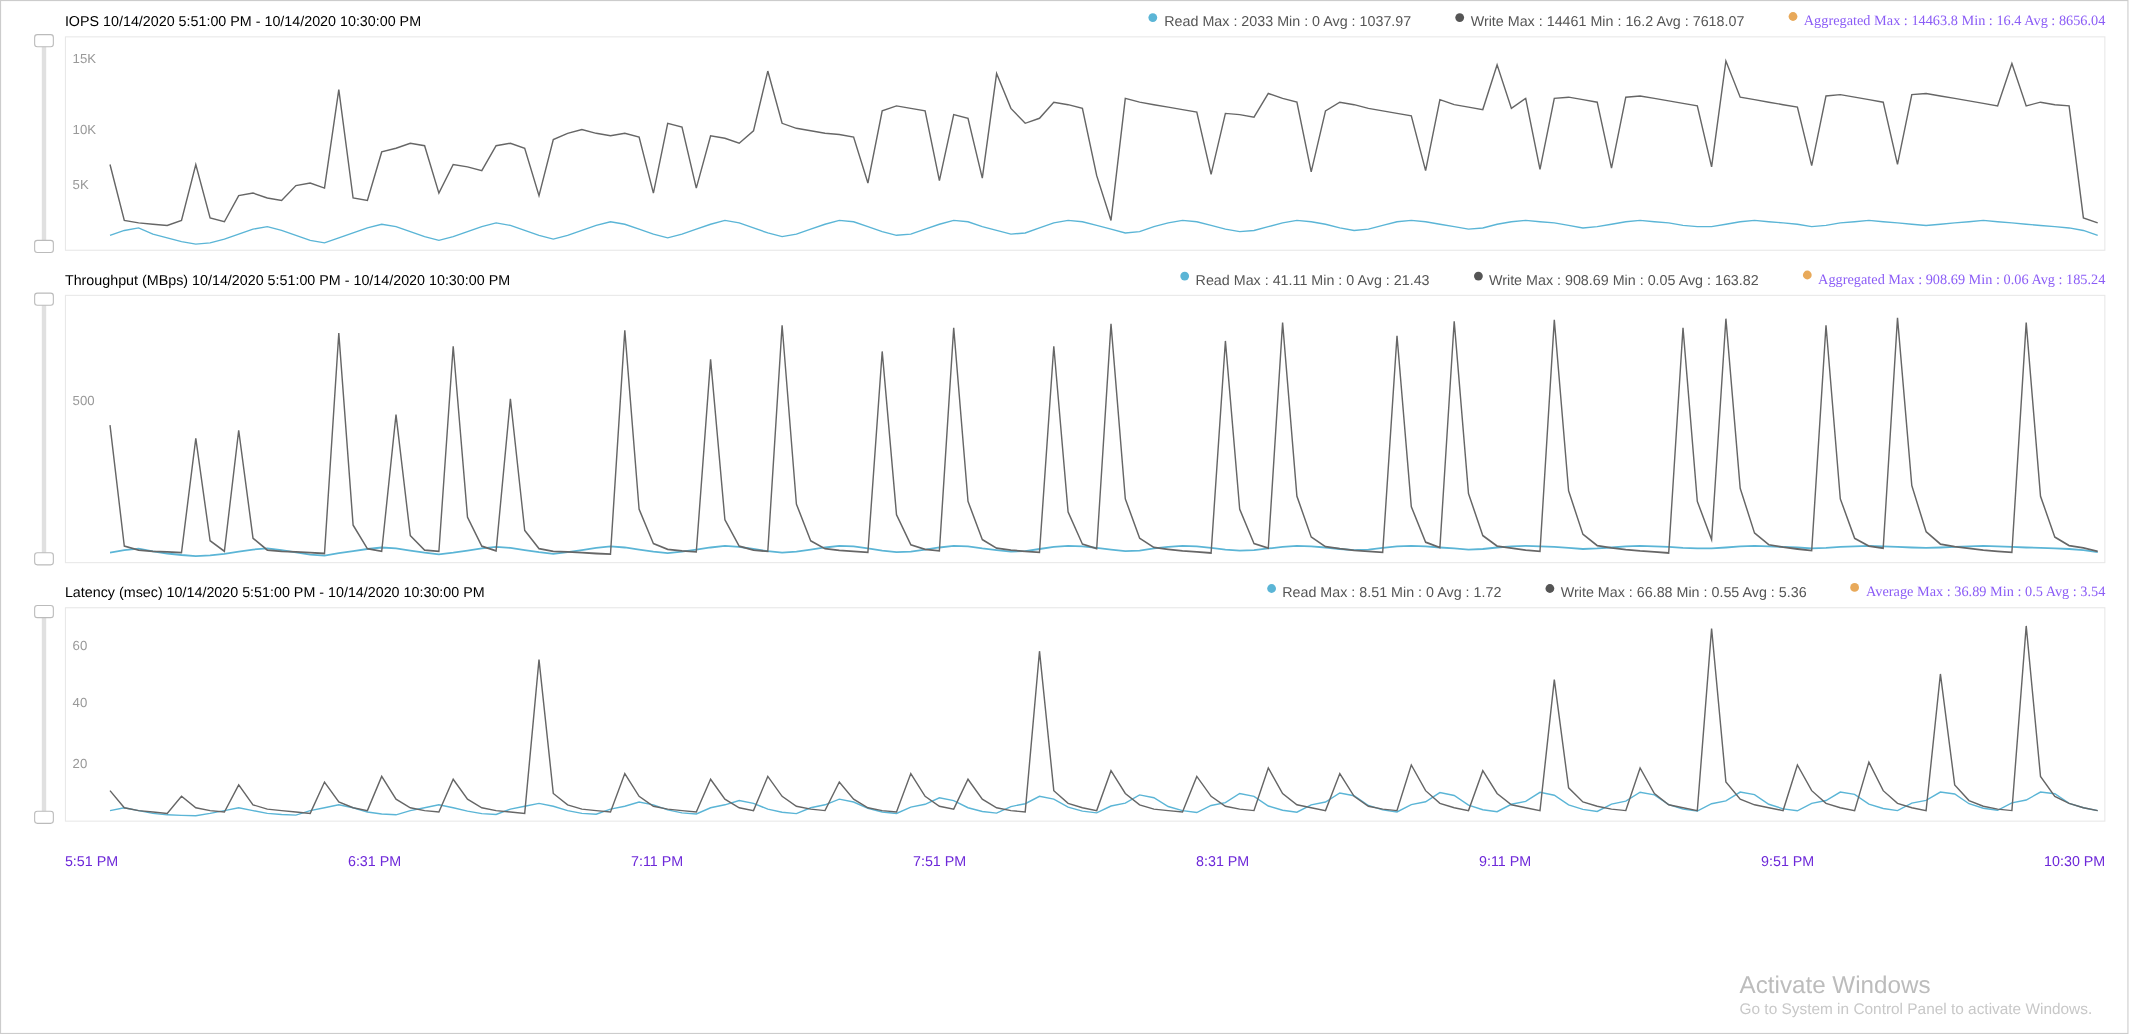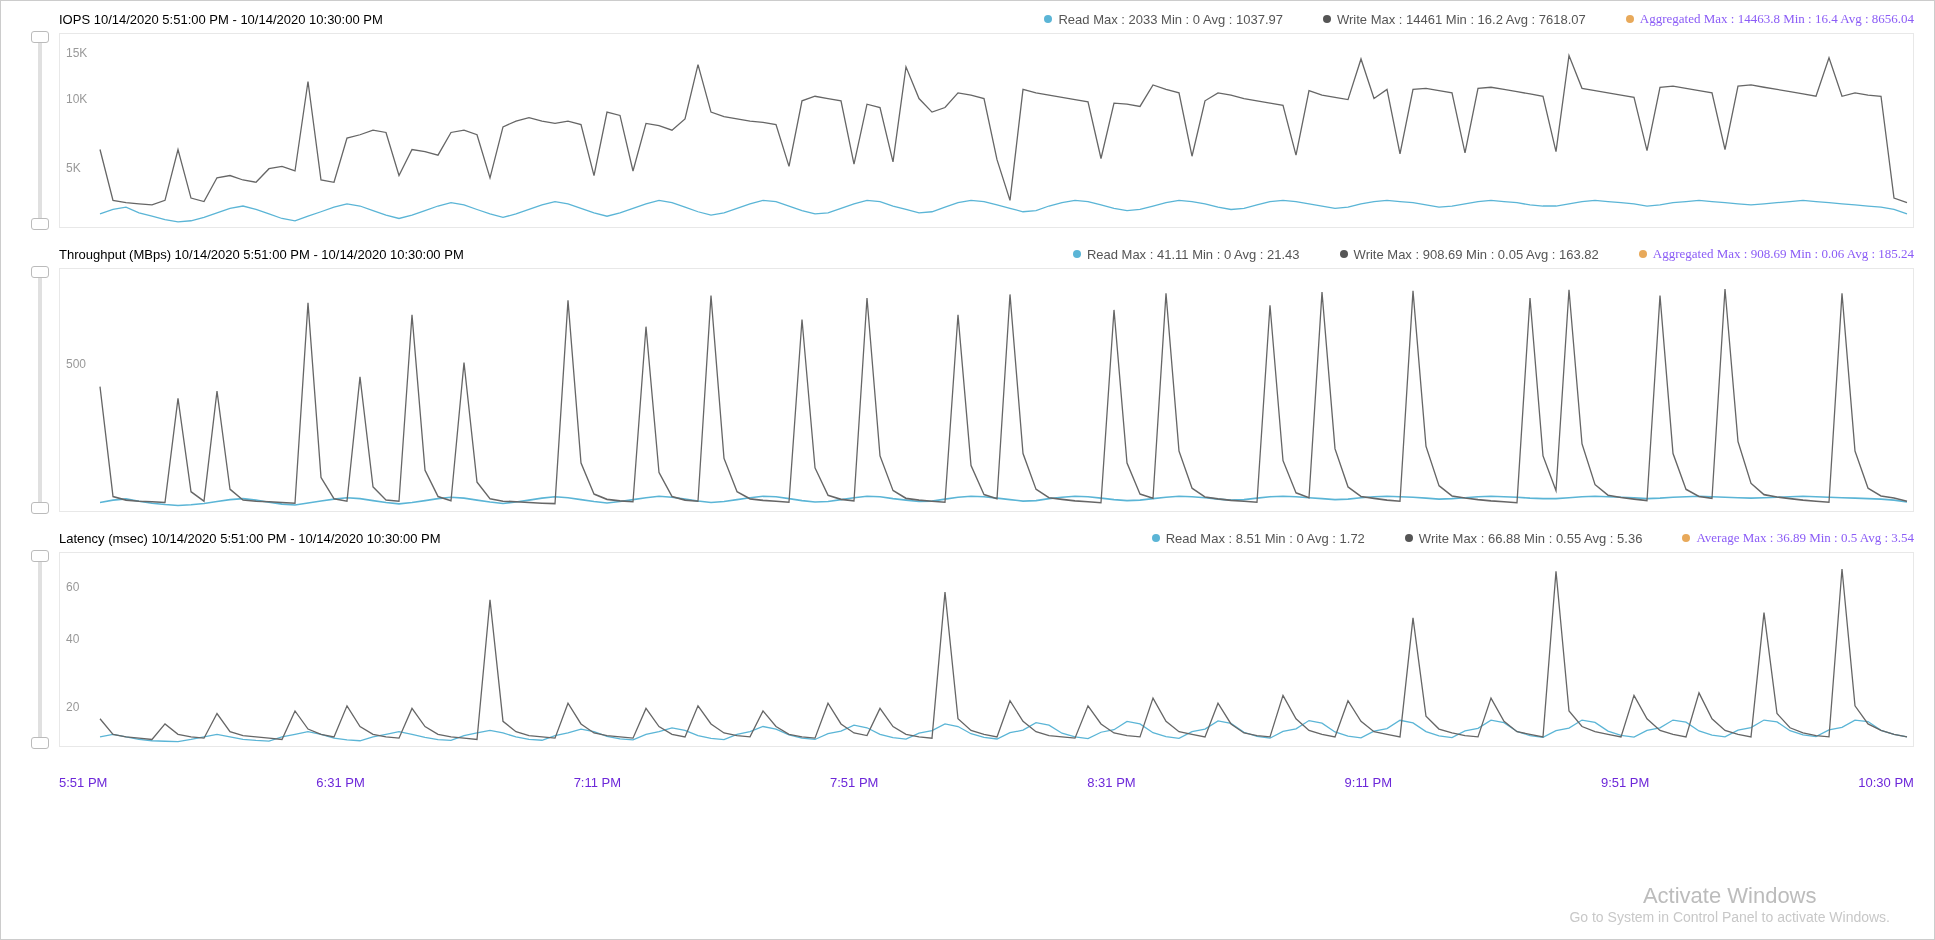--- a/index.html
+++ b/index.html
@@ -32,21 +32,20 @@
     flex: 0 0 auto;
   }
   .legend-group {
     display: flex;
     gap: 40px;
     margin-left: auto;
     align-items: center;
   }
   .legend-item {
     display: flex;
-    align-items: center;
     gap: 6px;
     color: #555;
     font-size: 13px;
   }
   .legend-item.dim { color: #8b5cf6; font-family: Liberation Serif, serif; }
   .dot {
     width: 8px; height: 8px; border-radius: 50%;
     display: inline-block;
   }
   .dot.read { background: #5bb5d6; }
@@ -103,25 +102,25 @@
   .xaxis {
     display: flex;
     justify-content: space-between;
     padding: 10px 0 0 48px;
     color: #6d28d9;
     font-size: 13px;
   }
   .xaxis span { white-space: nowrap; }
   .watermark {
     position: absolute;
-    right: 44px;
+    right: 32px;
     bottom: 14px;
     color: #c8c8c8;
     font-size: 14px;
-    text-align: center;
+    text-align: left;
     pointer-events: none;
     margin-top: 24px;
   }
   .watermark .t1 { font-size: 22px; color: #bcbcbc; }
 </style>
 </head>
 <body>
 
 <div class="panel">
   <div class="panel-header">
@@ -143,21 +142,21 @@
   </div>
   <div class="chart-row" style="height:195px">
     <div class="slider-col">
       <div class="slider-track">
         <div class="slider-thumb top"></div>
         <div class="slider-thumb bottom"></div>
       </div>
     </div>
     <div class="chart-box" id="chart-iops">
         <div class="ytick" style="top: 133.812px;">5K</div>
-        <div class="ytick" style="top: 65px;">10K</div>
+        <div class="ytick" style="top: 84px;">10K</div>
         <div class="ytick" style="top: 19.4375px;">15K</div>
         <svg class="lines" viewBox="0 0 1853 195" preserveAspectRatio="none">
           <path d="M40.0 181.8 L53.0 177.3 L66.0 175.0 L79.0 180.7 L92.0 184.1 L105.0 187.6 L118.0 189.9 L131.0 188.7 L144.0 185.3 L157.0 180.7 L170.0 176.1 L183.0 173.8 L196.0 177.3 L209.0 181.8 L222.0 186.4 L235.0 188.7 L248.0 184.1 L261.0 179.6 L274.0 175.0 L287.0 171.6 L300.0 173.8 L313.0 178.4 L326.0 183.0 L339.0 186.4 L352.0 183.0 L365.0 178.4 L378.0 173.8 L391.0 170.4 L404.0 172.7 L417.0 177.3 L430.0 181.8 L443.0 185.3 L456.0 181.8 L469.0 177.3 L482.0 172.7 L495.0 169.3 L508.0 171.6 L521.0 176.1 L534.0 180.7 L547.0 184.1 L560.0 180.7 L573.0 176.1 L586.0 171.6 L599.0 168.1 L612.0 170.4 L625.0 175.0 L638.0 179.6 L651.0 183.0 L664.0 180.7 L677.0 176.1 L690.0 171.6 L703.0 168.1 L716.0 169.3 L729.0 173.8 L742.0 178.4 L755.0 181.8 L768.0 180.7 L781.0 176.1 L794.0 171.6 L807.0 168.1 L820.0 169.3 L833.0 173.8 L846.0 177.3 L859.0 180.7 L872.0 179.6 L885.0 175.0 L898.0 170.4 L911.0 168.1 L924.0 169.3 L937.0 172.7 L950.0 176.1 L963.0 179.6 L976.0 178.4 L989.0 173.8 L1002.0 170.4 L1015.0 168.1 L1028.0 169.3 L1041.0 172.7 L1054.0 176.1 L1067.0 178.4 L1080.0 177.3 L1093.0 173.8 L1106.0 170.4 L1119.0 168.1 L1132.0 169.3 L1145.0 171.6 L1158.0 175.0 L1171.0 177.3 L1184.0 176.1 L1197.0 172.7 L1210.0 169.3 L1223.0 168.1 L1236.0 169.3 L1249.0 171.6 L1262.0 173.8 L1275.0 176.1 L1288.0 175.0 L1301.0 171.6 L1314.0 169.3 L1327.0 168.1 L1340.0 169.3 L1353.0 170.4 L1366.0 172.7 L1379.0 175.0 L1392.0 173.8 L1405.0 171.6 L1418.0 169.3 L1431.0 168.1 L1444.0 169.3 L1457.0 170.4 L1470.0 172.7 L1483.0 173.8 L1496.0 173.8 L1509.0 171.6 L1522.0 169.3 L1535.0 168.1 L1548.0 169.3 L1561.0 170.4 L1574.0 171.6 L1587.0 173.8 L1600.0 172.7 L1613.0 170.4 L1626.0 169.3 L1639.0 168.1 L1652.0 169.3 L1665.0 170.4 L1678.0 171.6 L1691.0 172.7 L1704.0 171.6 L1717.0 170.4 L1730.0 169.3 L1743.0 168.1 L1756.0 169.3 L1769.0 170.4 L1782.0 171.6 L1795.0 172.7 L1808.0 173.8 L1821.0 175.0 L1834.0 177.3 L1847.0 181.8 " fill="none" stroke="#5bb5d6" stroke-width="1.3"></path>
           <path d="M40.0 116.7 L53.0 168.1 L66.0 170.4 L79.0 171.6 L92.0 172.7 L105.0 168.1 L118.0 116.7 L131.0 165.8 L144.0 169.3 L157.0 145.3 L170.0 143.0 L183.0 147.5 L196.0 149.8 L209.0 136.1 L222.0 133.8 L235.0 138.4 L248.0 48.0 L261.0 147.5 L274.0 149.8 L287.0 105.2 L300.0 101.8 L313.0 97.2 L326.0 99.5 L339.0 143.0 L352.0 116.7 L365.0 118.9 L378.0 122.4 L391.0 99.5 L404.0 97.2 L417.0 101.8 L430.0 145.3 L443.0 93.8 L456.0 88.1 L469.0 84.6 L482.0 88.1 L495.0 90.3 L508.0 88.1 L521.0 91.5 L534.0 143.0 L547.0 78.9 L560.0 82.3 L573.0 138.4 L586.0 90.3 L599.0 92.6 L612.0 97.2 L625.0 85.8 L638.0 30.9 L651.0 78.9 L664.0 83.5 L677.0 85.8 L690.0 88.1 L703.0 89.2 L716.0 91.5 L729.0 133.8 L742.0 67.5 L755.0 62.9 L768.0 65.2 L781.0 67.5 L794.0 131.5 L807.0 70.9 L820.0 74.3 L833.0 129.2 L846.0 33.2 L859.0 65.2 L872.0 78.9 L885.0 74.3 L898.0 59.5 L911.0 61.8 L924.0 65.2 L937.0 127.0 L950.0 168.1 L963.0 56.0 L976.0 59.5 L989.0 61.8 L1002.0 64.0 L1015.0 66.3 L1028.0 68.6 L1041.0 125.8 L1054.0 69.8 L1067.0 70.9 L1080.0 73.2 L1093.0 51.5 L1106.0 56.0 L1119.0 59.5 L1132.0 123.5 L1145.0 67.5 L1158.0 59.5 L1171.0 61.8 L1184.0 65.2 L1197.0 67.5 L1210.0 69.8 L1223.0 72.0 L1236.0 122.4 L1249.0 57.2 L1262.0 61.8 L1275.0 64.0 L1288.0 66.3 L1301.0 25.2 L1314.0 65.2 L1327.0 56.0 L1340.0 121.2 L1353.0 56.0 L1366.0 54.9 L1379.0 57.2 L1392.0 59.5 L1405.0 120.1 L1418.0 54.9 L1431.0 53.8 L1444.0 56.0 L1457.0 58.3 L1470.0 60.6 L1483.0 62.9 L1496.0 118.9 L1509.0 21.7 L1522.0 54.9 L1535.0 57.2 L1548.0 59.5 L1561.0 61.8 L1574.0 64.0 L1587.0 117.8 L1600.0 53.8 L1613.0 52.6 L1626.0 54.9 L1639.0 57.2 L1652.0 59.5 L1665.0 116.7 L1678.0 52.6 L1691.0 51.5 L1704.0 53.8 L1717.0 56.0 L1730.0 58.3 L1743.0 60.6 L1756.0 62.9 L1769.0 24.0 L1782.0 62.9 L1795.0 59.5 L1808.0 61.8 L1821.0 62.9 L1834.0 165.8 L1847.0 170.4 " fill="none" stroke="#666666" stroke-width="1.3"></path>
         </svg>
       </div>
   </div>
 </div>
 
 <div class="panel">
@@ -214,21 +213,21 @@
     </div>
   </div>
   <div class="chart-row" style="height:195px">
     <div class="slider-col">
       <div class="slider-track">
         <div class="slider-thumb top"></div>
         <div class="slider-thumb bottom"></div>
       </div>
     </div>
     <div class="chart-box" id="chart-latency">
-        <div class="ytick" style="top: 154px;">20</div>
+        <div class="ytick" style="top: 141px;">20</div>
         <div class="ytick" style="top: 86.4286px;">40</div>
         <div class="ytick" style="top: 34.1429px;">60</div>
         <svg class="lines" viewBox="0 0 1853 195" preserveAspectRatio="none">
           <path d="M40.0 185.8 L53.0 183.2 L66.0 185.8 L79.0 188.4 L92.0 189.7 L105.0 190.2 L118.0 190.5 L131.0 188.4 L144.0 185.8 L157.0 183.2 L170.0 185.8 L183.0 188.4 L196.0 189.4 L209.0 190.0 L222.0 185.8 L235.0 183.2 L248.0 180.5 L261.0 183.2 L274.0 187.1 L287.0 188.9 L300.0 189.7 L313.0 185.8 L326.0 183.2 L339.0 180.5 L352.0 183.2 L365.0 186.3 L378.0 188.6 L391.0 189.4 L404.0 184.5 L417.0 181.8 L430.0 179.2 L443.0 181.8 L456.0 185.8 L469.0 188.4 L482.0 189.2 L495.0 184.5 L508.0 181.8 L521.0 177.9 L534.0 180.5 L547.0 185.2 L560.0 187.9 L573.0 188.9 L586.0 183.2 L599.0 180.5 L612.0 176.6 L625.0 179.2 L638.0 184.5 L651.0 187.3 L664.0 188.6 L677.0 183.2 L690.0 180.5 L703.0 175.3 L716.0 177.9 L729.0 183.7 L742.0 187.1 L755.0 188.4 L768.0 182.6 L781.0 180.0 L794.0 174.0 L807.0 176.6 L820.0 183.2 L833.0 186.6 L846.0 188.1 L859.0 182.1 L872.0 179.5 L885.0 172.7 L898.0 175.3 L911.0 182.6 L924.0 186.3 L937.0 187.9 L950.0 181.6 L963.0 179.0 L976.0 171.4 L989.0 174.0 L1002.0 182.1 L1015.0 185.8 L1028.0 187.6 L1041.0 181.1 L1054.0 178.5 L1067.0 170.1 L1080.0 172.7 L1093.0 181.6 L1106.0 185.5 L1119.0 187.3 L1132.0 180.5 L1145.0 177.9 L1158.0 169.6 L1171.0 172.2 L1184.0 181.1 L1197.0 185.2 L1210.0 187.1 L1223.0 180.3 L1236.0 177.7 L1249.0 169.3 L1262.0 171.9 L1275.0 180.8 L1288.0 185.0 L1301.0 186.8 L1314.0 180.0 L1327.0 177.4 L1340.0 169.0 L1353.0 171.7 L1366.0 180.5 L1379.0 184.7 L1392.0 186.6 L1405.0 179.8 L1418.0 177.1 L1431.0 168.9 L1444.0 171.4 L1457.0 180.3 L1470.0 184.5 L1483.0 186.3 L1496.0 179.5 L1509.0 176.9 L1522.0 168.8 L1535.0 171.1 L1548.0 180.0 L1561.0 184.2 L1574.0 186.0 L1587.0 179.2 L1600.0 176.6 L1613.0 168.8 L1626.0 170.9 L1639.0 179.8 L1652.0 183.9 L1665.0 185.8 L1678.0 179.0 L1691.0 176.4 L1704.0 168.8 L1717.0 170.6 L1730.0 179.5 L1743.0 183.7 L1756.0 185.5 L1769.0 178.7 L1782.0 176.1 L1795.0 168.8 L1808.0 170.3 L1821.0 179.2 L1834.0 183.2 L1847.0 185.8 " fill="none" stroke="#5bb5d6" stroke-width="1.3"></path>
           <path d="M40.0 167.5 L53.0 183.2 L66.0 185.8 L79.0 187.1 L92.0 188.4 L105.0 172.7 L118.0 183.2 L131.0 185.8 L144.0 187.1 L157.0 162.2 L170.0 180.5 L183.0 184.5 L196.0 185.8 L209.0 187.1 L222.0 188.4 L235.0 159.6 L248.0 177.9 L261.0 183.2 L274.0 185.8 L287.0 154.4 L300.0 175.3 L313.0 183.2 L326.0 185.8 L339.0 187.1 L352.0 157.0 L365.0 175.3 L378.0 183.2 L391.0 185.8 L404.0 187.1 L417.0 188.4 L430.0 47.2 L443.0 170.1 L456.0 180.5 L469.0 184.5 L482.0 185.8 L495.0 187.1 L508.0 151.8 L521.0 172.7 L534.0 181.8 L547.0 184.5 L560.0 185.8 L573.0 187.1 L586.0 157.0 L599.0 175.3 L612.0 183.2 L625.0 185.8 L638.0 154.4 L651.0 172.7 L664.0 181.8 L677.0 184.5 L690.0 185.8 L703.0 159.6 L716.0 175.3 L729.0 183.2 L742.0 185.8 L755.0 187.1 L768.0 151.8 L781.0 172.7 L794.0 181.8 L807.0 184.5 L820.0 157.0 L833.0 175.3 L846.0 183.2 L859.0 185.8 L872.0 187.1 L885.0 39.4 L898.0 167.5 L911.0 179.2 L924.0 183.2 L937.0 185.8 L950.0 149.2 L963.0 170.1 L976.0 180.5 L989.0 184.5 L1002.0 185.8 L1015.0 187.1 L1028.0 154.4 L1041.0 172.7 L1054.0 181.8 L1067.0 184.5 L1080.0 185.8 L1093.0 146.6 L1106.0 170.1 L1119.0 180.5 L1132.0 183.2 L1145.0 185.8 L1158.0 151.8 L1171.0 172.7 L1184.0 181.8 L1197.0 184.5 L1210.0 185.8 L1223.0 143.9 L1236.0 167.5 L1249.0 179.2 L1262.0 183.2 L1275.0 185.8 L1288.0 149.2 L1301.0 170.1 L1314.0 180.5 L1327.0 183.2 L1340.0 185.8 L1353.0 65.5 L1366.0 164.9 L1379.0 177.9 L1392.0 181.8 L1405.0 184.5 L1418.0 185.8 L1431.0 146.6 L1444.0 170.1 L1457.0 180.5 L1470.0 183.2 L1483.0 185.8 L1496.0 18.5 L1509.0 159.6 L1522.0 175.3 L1535.0 180.5 L1548.0 183.2 L1561.0 185.8 L1574.0 143.9 L1587.0 167.5 L1600.0 179.2 L1613.0 183.2 L1626.0 185.8 L1639.0 141.3 L1652.0 167.5 L1665.0 179.2 L1678.0 183.2 L1691.0 185.8 L1704.0 60.3 L1717.0 162.2 L1730.0 176.6 L1743.0 181.8 L1756.0 184.5 L1769.0 185.8 L1782.0 16.2 L1795.0 154.4 L1808.0 172.7 L1821.0 179.2 L1834.0 183.2 L1847.0 185.8 " fill="none" stroke="#666666" stroke-width="1.3"></path>
         </svg>
       </div>
   </div>
 </div>
 

